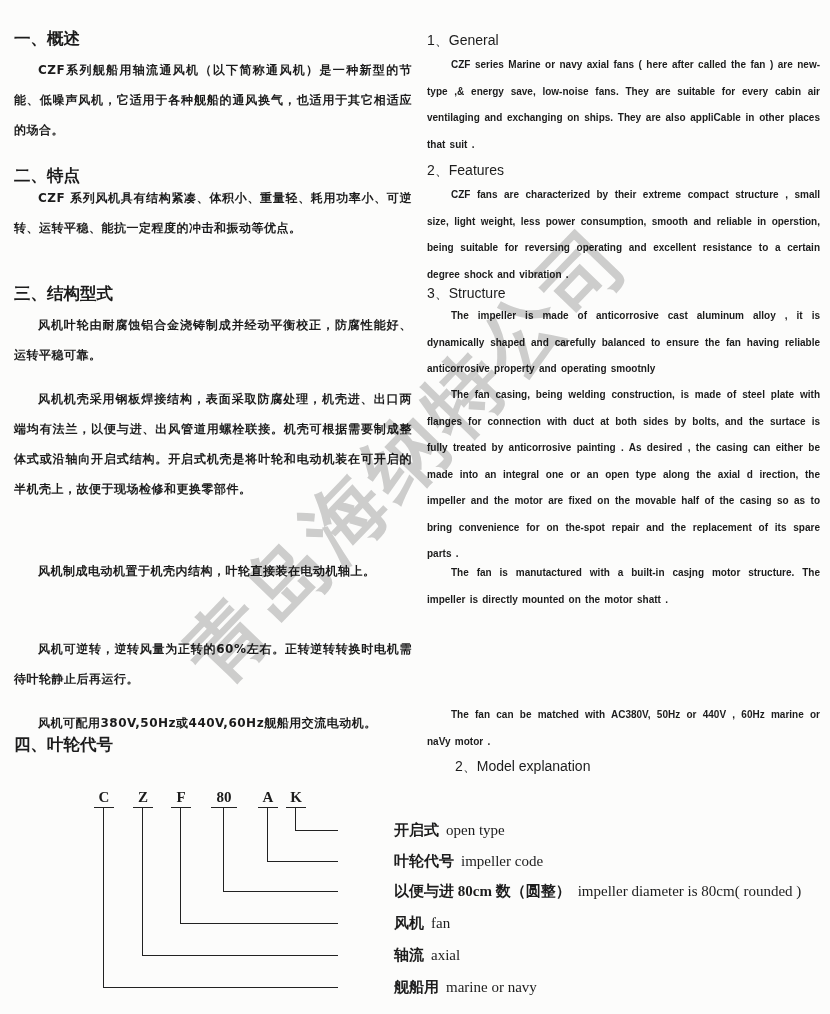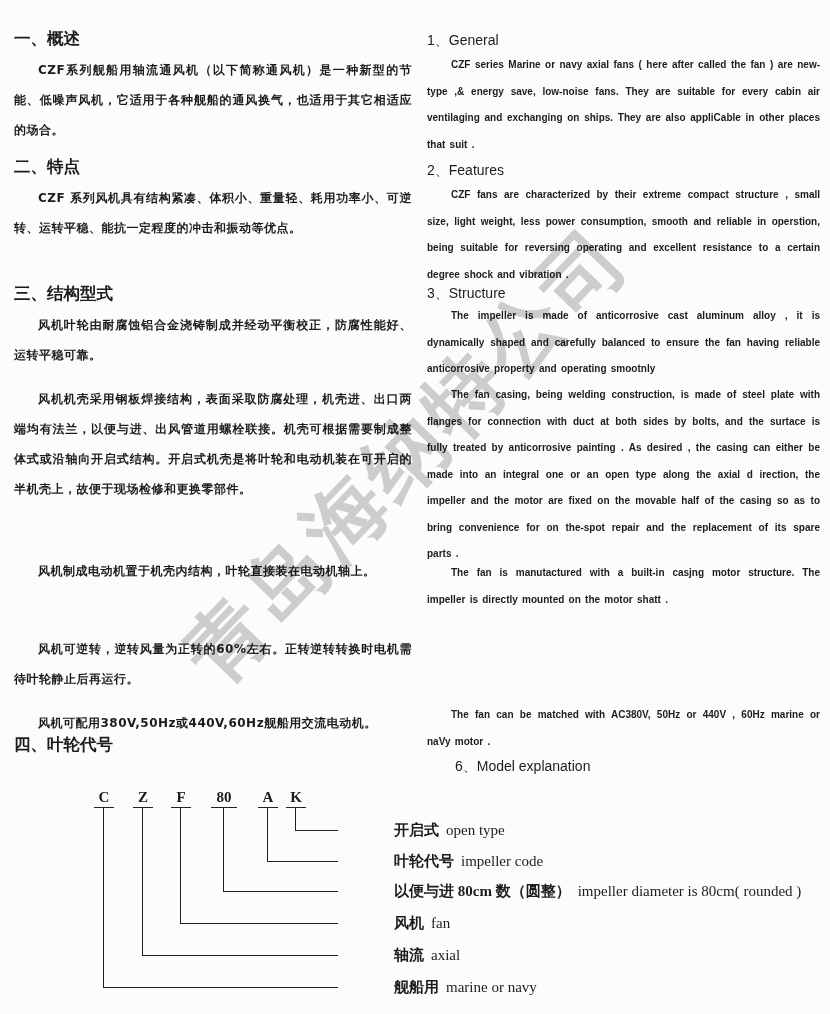--- a/index.html
+++ b/index.html
@@ -98,21 +98,21 @@
 </head>
 <body>
 
 <div id="page">
 
   <div id="watermark">青岛海纳特公司</div>
 
   <h2 class="abs colL zh-head" style="top:28px">一、概述</h2>
   <p class="abs colL zh indent-zh" style="top:55px">CZF系列舰船用轴流通风机（以下简称通风机）是一种新型的节能、低噪声风机，它适用于各种舰船的通风换气，也适用于其它相适应的场合。</p>
 
-  <h2 class="abs colL zh-head" style="top:156px">二、特点</h2>
+  <h2 class="abs colL zh-head" style="top:165px">二、特点</h2>
   <p class="abs colL zh indent-zh" style="top:183px">CZF 系列风机具有结构紧凑、体积小、重量轻、耗用功率小、可逆转、运转平稳、能抗一定程度的冲击和振动等优点。</p>
 
   <h2 class="abs colL zh-head" style="top:283px">三、结构型式</h2>
   <p class="abs colL zh indent-zh" style="top:384px">风机机壳采用钢板焊接结构，表面采取防腐处理，机壳进、出口两端均有法兰，以便与进、出风管道用螺栓联接。机壳可根据需要制成整体式或沿轴向开启式结构。开启式机壳是将叶轮和电动机装在可开启的半机壳上，故便于现场检修和更换零部件。</p>
   <p class="abs colL zh indent-zh" style="top:310px">风机叶轮由耐腐蚀铝合金浇铸制成并经动平衡校正，防腐性能好、运转平稳可靠。</p>
   <p class="abs colL zh indent-zh" style="top:556px">风机制成电动机置于机壳内结构，叶轮直接装在电动机轴上。</p>
   <p class="abs colL zh indent-zh" style="top:634px">风机可逆转，逆转风量为正转的60%左右。正转逆转转换时电机需待叶轮静止后再运行。</p>
   <p class="abs colL zh indent-zh" style="top:708px">风机可配用380V,50Hz或440V,60Hz舰船用交流电动机。</p>
 
   <h2 class="abs colL zh-head" style="top:734px">四、叶轮代号</h2>
@@ -122,21 +122,21 @@
 
   <h2 class="abs colR en-head" style="top:160px">2、Features</h2>
   <p class="abs colR en indent-en" style="top:182px">CZF fans are characterized by their extreme compact structure , small size, light weight, less power consumption, smooth and reliable in operstion, being suitable for reversing operating and excellent resistance to a certain degree shock and vibration .</p>
 
   <h2 class="abs colR en-head" style="top:283px">3、Structure</h2>
   <p class="abs colR en indent-en" style="top:303px">The impeller is made of anticorrosive cast aluminum alloy , it is dynamically shaped and carefully balanced to ensure the fan having reliable anticorrosive property and operating smootnly</p>
   <p class="abs colR en indent-en" style="top:382px">The fan casing, being welding construction, is made of steel plate with flanges for connection with duct at both sides by bolts, and the surtace is fully treated by anticorrosive painting . As desired , the casing can either be made into an integral one or an open type along the axial d irection, the impeller and the motor are fixed on the movable half of the casing so as to bring convenience for on the-spot repair and the replacement of its spare parts .</p>
   <p class="abs colR en indent-en" style="top:560px">The fan is manutactured with a built-in casjng motor structure. The impeller is directly mounted on the motor shatt .</p>
   <p class="abs colR en indent-en" style="top:702px">The fan can be matched with AC380V, 50Hz or 440V , 60Hz marine or naVy motor .</p>
 
-  <h2 class="abs en-head" style="left:455px;top:756px">6、Model explanation</h2>
+  <h2 class="abs en-head" style="left:455px;top:756px">2、Model explanation</h2>
 
   <span class="code-letter" style="left:94px;width:20px">C</span>
   <span class="code-letter" style="left:133px;width:20px">Z</span>
   <span class="code-letter" style="left:171px;width:20px">F</span>
   <span class="code-letter" style="left:211px;width:26px">80</span>
   <span class="code-letter" style="left:258px;width:20px">A</span>
   <span class="code-letter" style="left:286px;width:20px">K</span>
 
   <div class="vline" style="left:103px;top:808px;height:179px"></div>
   <div class="vline" style="left:142px;top:808px;height:147px"></div>

